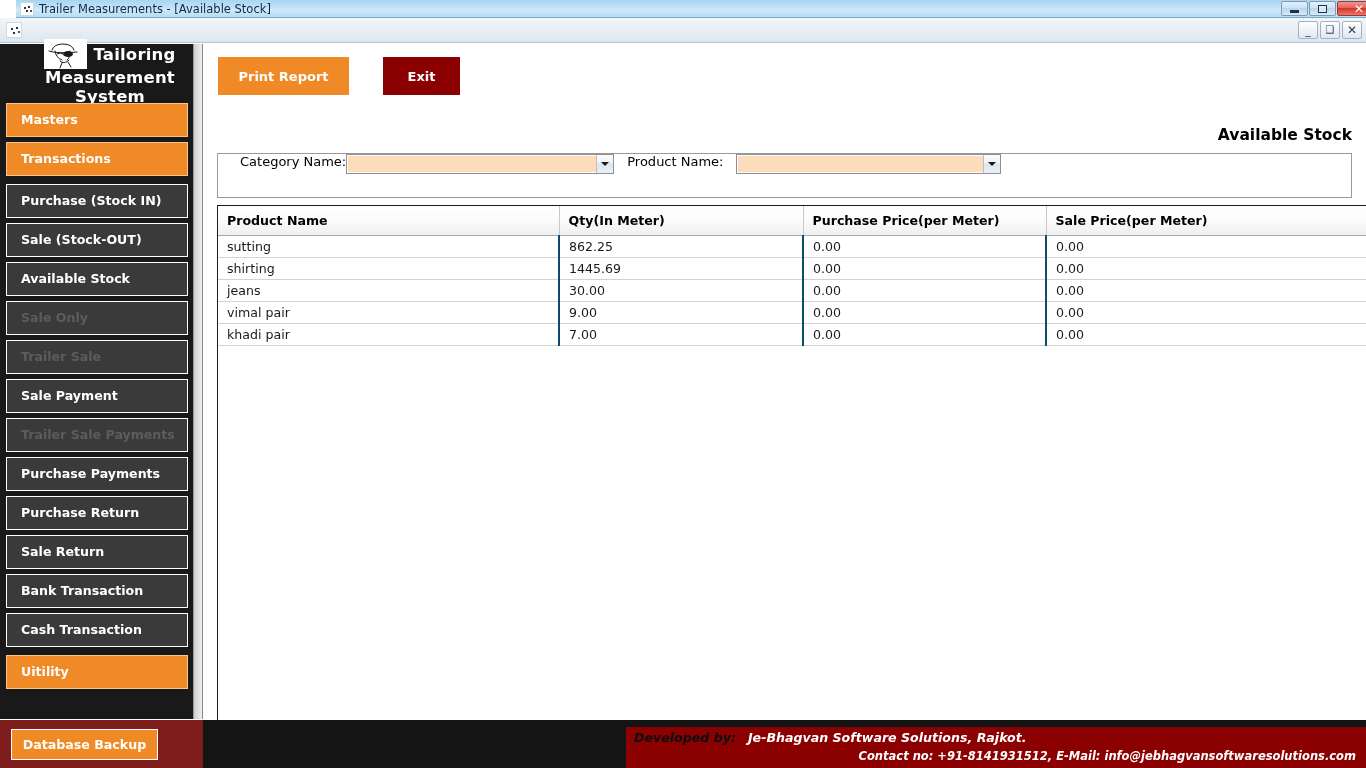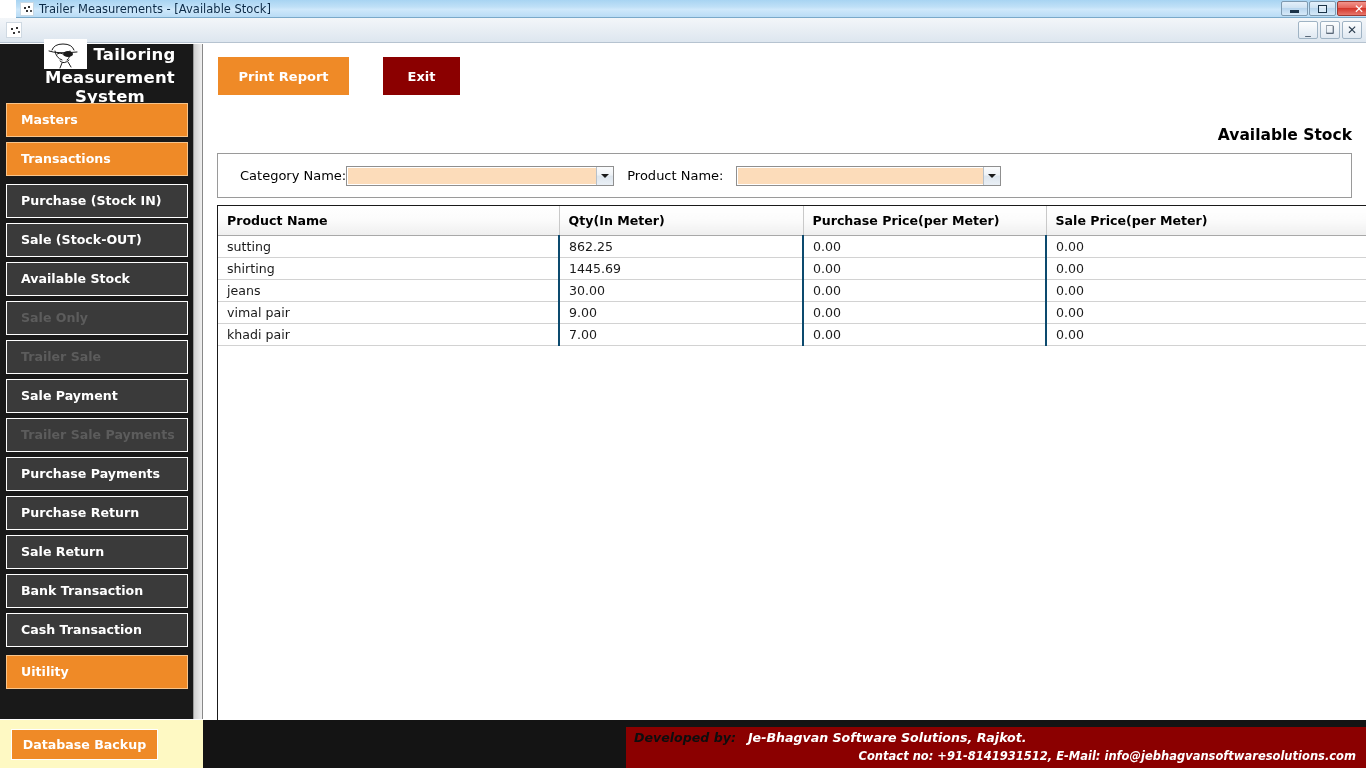--- a/index.html
+++ b/index.html
@@ -133,21 +133,21 @@
     padding-left: 14px;
     white-space: nowrap; overflow: hidden;
     cursor: default;
     font-family: "DejaVu Sans", "Liberation Sans", sans-serif;
   }
   .mi.group { background: #ef8a27; border-color: #f8c48a; height: 34px; }
   .mi.disabled { color: #5c5c5c; }
   .mi.gap-top { margin-top: 8px; }
   .backup-strip {
     position: absolute; left: 0; top: 676px; width: 203px; height: 48px;
-    background: #fef9c3;
+    background: #7f1d1d;
   }
   .backup-btn {
     position: absolute; left: 11px; top: 9px; width: 147px; height: 31px;
     background: #ef8a27; border: 1px solid #ffffff;
     color: #ffffff; font-size: 12.6px; font-weight: bold;
     display: flex; align-items: center; justify-content: center;
     cursor: default;
     font-family: "DejaVu Sans", "Liberation Sans", sans-serif;
   }
 
@@ -168,21 +168,21 @@
   .page-title {
     position: absolute; right: 14px; top: 82px;
     font-size: 15.5px; font-weight: bold; color: #000;
     font-family: "DejaVu Sans", "Liberation Sans", sans-serif;
   }
 
   .filter-panel {
     position: absolute; left: 13px; top: 109px; width: 1135px; height: 45px;
     border: 1px solid #9a9a9a; background: #ffffff;
   }
-  .filter-row { display: flex; align-items: center; height: 100%; padding-left: 22px; }
+  .filter-row { display: flex; height: 100%; padding-left: 22px; }
   .flabel { font-size: 13px; color: #000; white-space: nowrap;
     font-family: "DejaVu Sans", "Liberation Sans", sans-serif; }
   .combo {
     height: 20px; border: 1px solid #8f8f8f; background: #ffffff;
     display: flex; align-items: stretch; position: relative;
   }
   .combo.cat { width: 268px; }
   .combo.prod { width: 265px; margin-left: 13px; }
   .combo .field { flex: 1 1 auto; background: #fcdcba; margin: 1px 0 1px 1px; }
   .combo .arrow {

